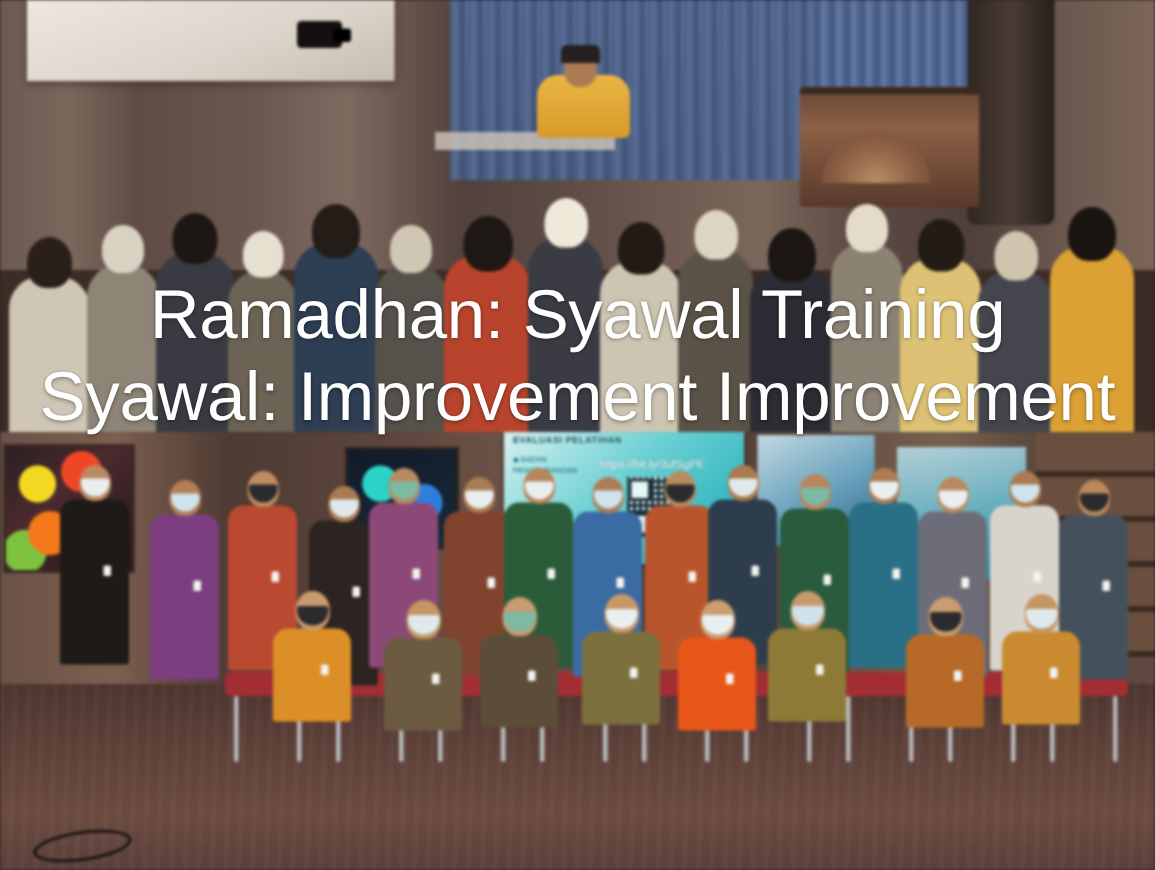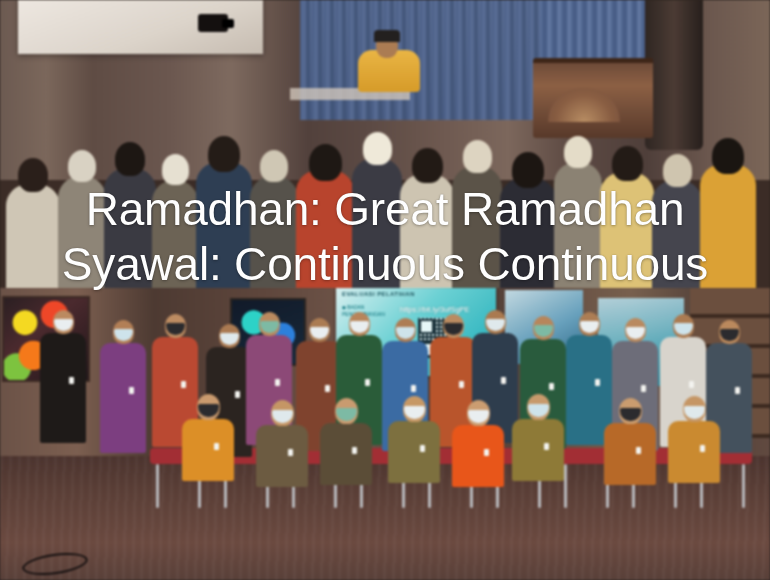--- a/index.html
+++ b/index.html
@@ -484,18 +484,18 @@
         <div class="p-mask" style="left: 619.5px; top: 120.35px; width: 21px; height: 12.65px; background: rgb(43, 43, 46);"></div>
         <div class="p-badge" style="left: 636.24px; top: 159.04px;"></div>
         <div class="p-body" style="left: 668px; top: 133px; width: 52px; height: 62px; background: rgb(199, 138, 53);"></div>
         <div class="p-head" style="left: 682.5px; top: 108px; width: 23px; height: 26px; background: rgb(195, 150, 104);"></div>
         <div class="p-mask" style="left: 683.5px; top: 118.35px; width: 21px; height: 12.65px; background: rgb(223, 233, 236);"></div>
         <div class="p-badge" style="left: 700.24px; top: 157.04px;"></div>
       </div>
   </div>
 
   <div class="title-wrap">
-    <span class="title-line">Ramadhan: Great Ramadhan</span>
-    <span class="title-line">Syawal: Continuous Continuous</span>
+    <span class="title-line">Ramadhan: Syawal Training</span>
+    <span class="title-line">Syawal: Improvement Improvement</span>
   </div>
 
 
 </div>
 
 </body></html>

